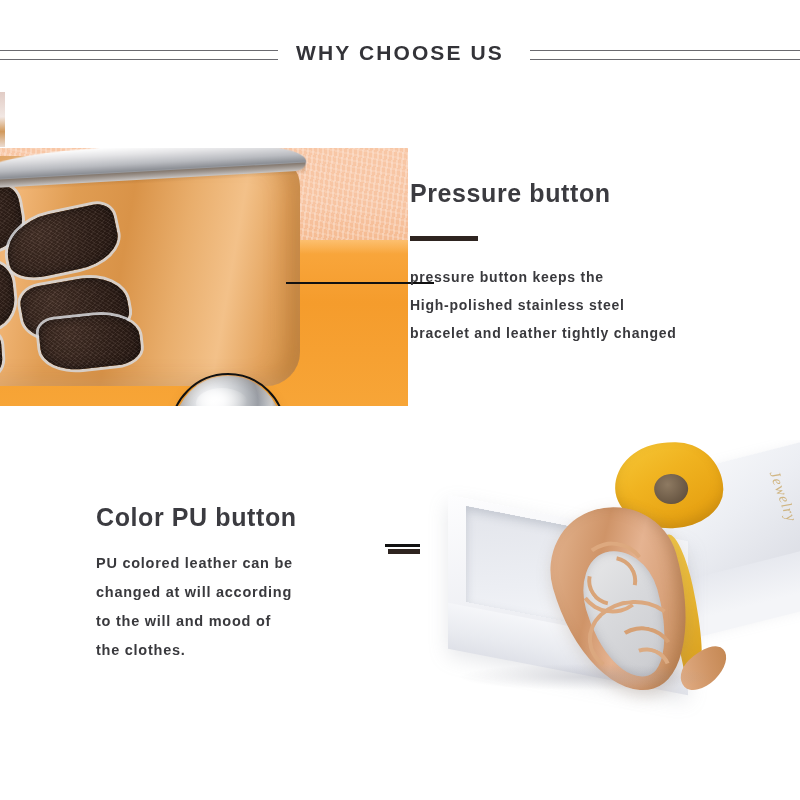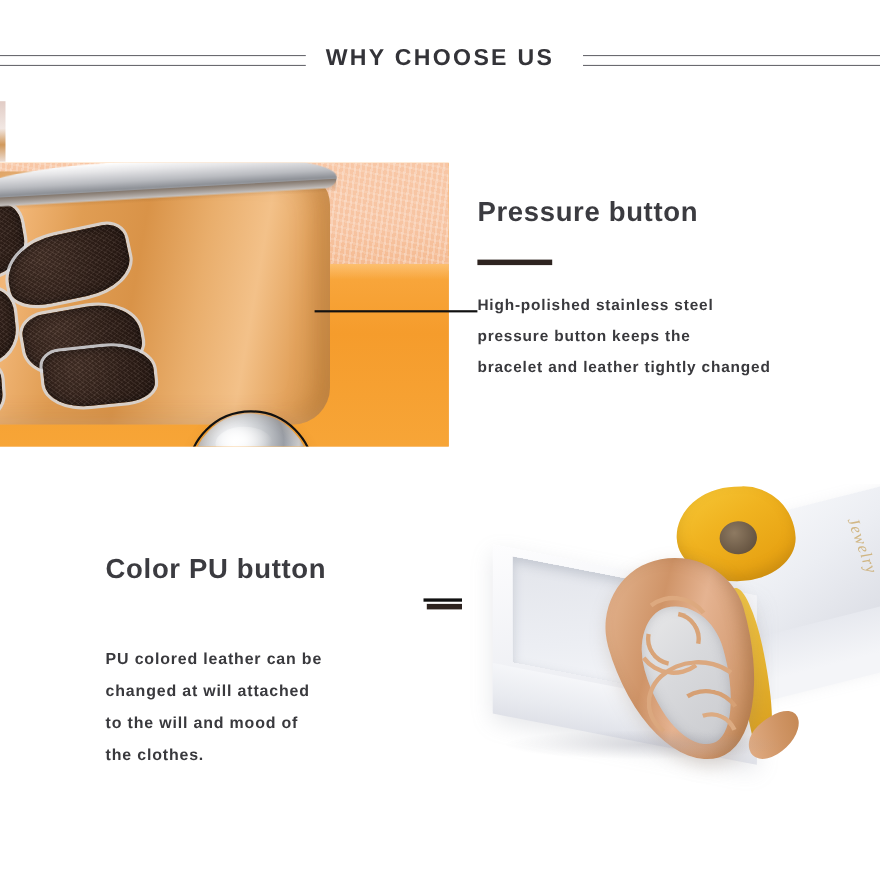--- a/index.html
+++ b/index.html
@@ -180,21 +180,21 @@
   .leader1 {
     position: absolute;
     left: 286px; top: 282px;
     width: 148px; height: 2px;
     background: #111111;
   }
 
   
   .sec1 {
     position: absolute;
-    left: 434px; top: 176px;
+    left: 410px; top: 176px;
     width: 360px;
   }
   .heading {
     font-size: 25px;
     font-weight: bold;
     color: #3b3b40;
     letter-spacing: .6px;
     line-height: 34px;
     white-space: nowrap;
   }
@@ -220,21 +220,21 @@
     width: 330px;
   }
   .sec2 .heading { font-size: 25px; }
   .head-rule-2 {
     position: absolute;
     left: 292px; top: 49px;
     width: 93px; height: 5px;
     background: #2e2420;
   }
   .sec2 .body-text {
-    margin-top: 52px;
+    margin-top: 15px;
     font-size: 14.5px;
     line-height: 29px;
   }
 
   
   .leader2 {
     position: absolute;
     left: 385px; top: 544px;
     width: 90px; height: 3px;
     background: #111111;
@@ -420,32 +420,32 @@
     </div>
     <div class="callout-ring"></div>
   </div>
 
   <div class="leader1"></div>
 
   <div class="sec1">
     <div class="heading">Pressure button</div>
     <div class="head-rule"></div>
     <div class="body-text">
+      <div>pressure button keeps the</div>
       <div>High-polished stainless steel</div>
-      <div>pressure button keeps the</div>
       <div>bracelet and leather tightly changed</div>
     </div>
   </div>
 
   <div class="sec2">
     <div class="heading">Color PU button</div>
     <div class="head-rule-2"></div>
     <div class="body-text">
       <div>PU colored leather can be</div>
-      <div>changed at will attached</div>
+      <div>changed at will according</div>
       <div>to the will and mood of</div>
       <div>the clothes.</div>
     </div>
   </div>
 
   <div class="leader2"></div>
 
   <div class="photo2">
     <div class="box-lid"></div>
     <div class="box-lid-side"></div>

